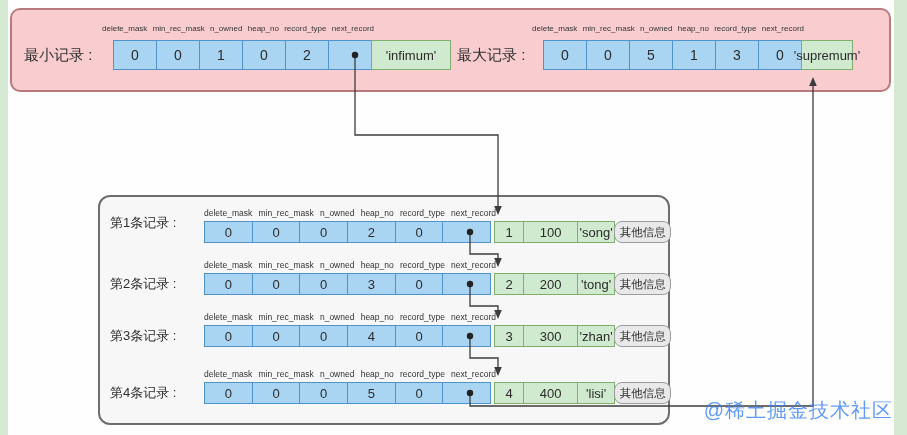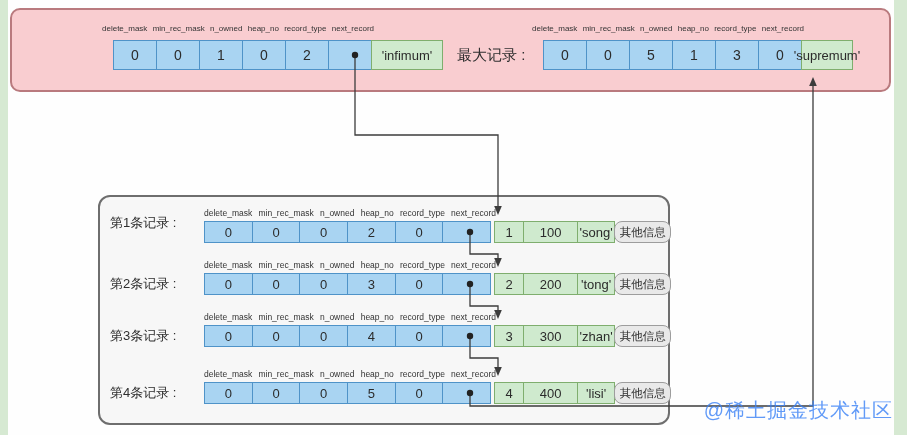--- a/index.html
+++ b/index.html
@@ -43,21 +43,21 @@
   .cell{
     box-sizing:border-box;display:flex;align-items:center;justify-content:center;
     background:var(--blue-fill);border:1px solid var(--blue-border);
     font-size:13px;color:#2b2b2b;white-space:nowrap;
   }
   .cell + .cell{margin-left:-1px;}
   .cell.green{background:var(--green-fill);border-color:var(--green-border);}
   .cell.gray{background:var(--gray-fill);border-color:var(--gray-border);font-size:11.5px;}
   .cell.gap{margin-left:3px;}
   .top-cells .cell{width:44px;height:30px;font-size:14px;}
-  .top-cells .cell.name-w1{width:72px;font-size:13px;}
+  .top-cells .cell.name-w1{width:80px;font-size:13px;}
   .top-cells .cell.name-w2{width:52px;font-size:13px;}
   .row-cells .cell{width:48.7px;height:22px;}
   .row-cells .cell.k{width:30px;}
   .row-cells .cell.v2{width:55px;}
   .row-cells .cell.v3{width:38px;}
   .row-cells .cell.gray{width:57px;border-radius:8px;}
 
   .overlay{position:absolute;left:0;top:0;width:907px;height:435px;pointer-events:none;}
   .watermark{
     position:absolute;right:14px;top:397px;font-size:20px;color:#3b82f6;opacity:.8;
@@ -67,20 +67,21 @@
 </head>
 <body>
 
 <div class="canvas">
 
   <div class="strip left"></div>
   <div class="strip right"></div>
 
   <div class="pink-panel"></div>
 
+  <div class="rec-label top-label" style="left:24px;top:40px">最小记录 :</div>
   <div class="headers top-h" style="left:102px;top:24px;width:272px">
     <span>delete_mask</span>
     <span>min_rec_mask</span>
     <span>n_owned</span>
     <span>heap_no</span>
     <span>record_type</span>
     <span>next_record</span>
   </div>
   <div class="cells top-cells" style="left:113px;top:40px">
     <div class="cell">0</div>

